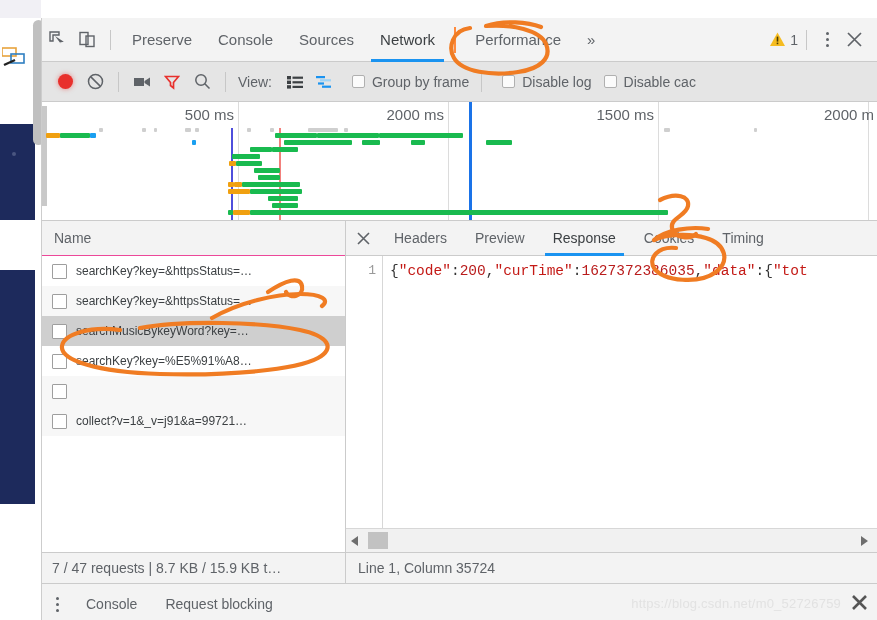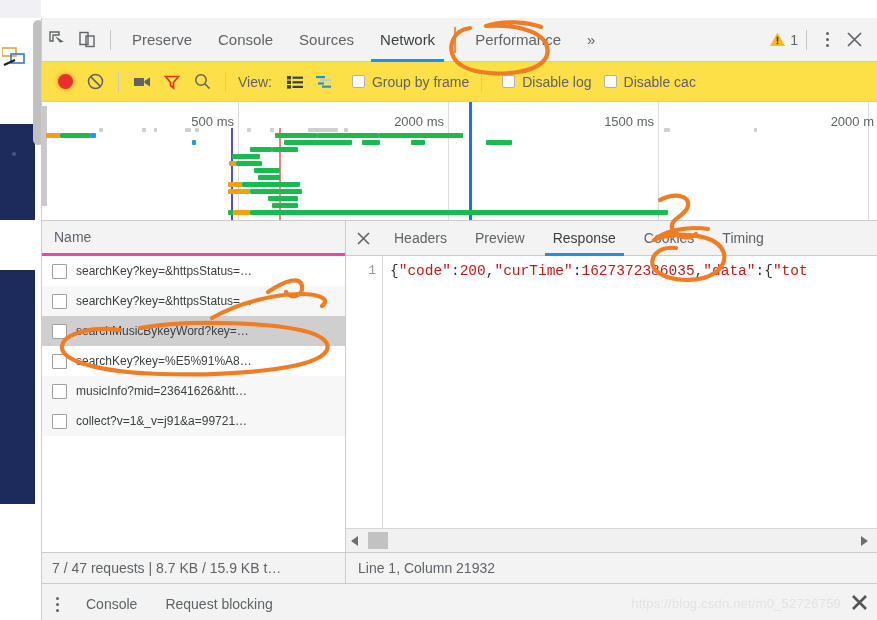--- a/index.html
+++ b/index.html
@@ -32,40 +32,40 @@
   .mtab{padding:0 13px;height:44px;line-height:44px;font-size:15px;color:#5f6368;cursor:pointer;position:relative;white-space:nowrap;}
   .mtab.active{color:#3c4043;}
   .mtab.active::after{content:"";position:absolute;left:4px;right:4px;bottom:0;height:3px;background:#1a93f0;}
   .tab-cursor{width:2px;height:26px;background:#ff8a3d;margin:0 6px;}
   .spacer{flex:1;}
   .warncount{font-size:14px;color:#5f6368;margin-left:4px;}
   .kebab{display:flex;flex-direction:column;align-items:center;justify-content:center;gap:3px;width:24px;height:30px;cursor:pointer;}
   .kebab i{width:3px;height:3px;border-radius:50%;background:#5f6368;display:block;}
 
   
-  .nettoolbar{height:40px;background:#fde047;border-bottom:1px solid #cbcbcb;
+  .nettoolbar{height:40px;background:#e5e5e5;border-bottom:1px solid #cbcbcb;
     display:flex;align-items:center;padding:0 8px;box-sizing:border-box;overflow:hidden;}
   .rec-dot{width:15px;height:15px;border-radius:50%;background:#e8302c;box-shadow:0 0 5px rgba(232,48,44,.55);}
   .lbl{font-size:14px;color:#5f6368;white-space:nowrap;}
   .chk{width:13px;height:13px;border:1px solid #b0b0b0;background:#fbfbfb;border-radius:2px;
     display:inline-block;vertical-align:middle;margin-right:7px;box-sizing:border-box;}
   .chkwrap{display:flex;align-items:center;margin-left:12px;cursor:pointer;white-space:nowrap;}
 
   
   .overview{position:relative;height:118px;background:#ffffff;border-bottom:1px solid #cbcbcb;overflow:hidden;}
   .ovl-scroll{position:absolute;left:0;top:4px;width:5px;height:100px;background:#c9c9c9;}
   .rulertick{position:absolute;top:0;height:118px;width:1px;background:#dcdcdc;}
-  .rulerlabel{position:absolute;top:12px;font-size:13px;color:#5f6368;transform:translateX(-100%);padding-right:4px;white-space:nowrap;}
+  .rulerlabel{position:absolute;top:4px;font-size:15px;color:#5f6368;transform:translateX(-100%);padding-right:4px;white-space:nowrap;}
   .vline{position:absolute;top:0;height:118px;width:2px;}
   .bar{position:absolute;height:5px;border-radius:1px;}
 
   
   .split{display:flex;height:331px;}
   .listpane{width:304px;border-right:1px solid #cbcbcb;display:flex;flex-direction:column;box-sizing:border-box;}
-  .listhdr{height:35px;background:#f3f3f3;border-bottom:3px solid #ec4899;display:flex;align-items:center;
+  .listhdr{height:35px;background:#f3f3f3;border-bottom:1px solid #ec4899;display:flex;align-items:center;
     padding-left:12px;font-size:14px;color:#5f6368;box-sizing:border-box;}
   .rows{flex:1;overflow:hidden;background:#ffffff;}
   .row{height:30px;display:flex;align-items:center;padding-left:10px;font-size:12px;color:#3c4043;
     box-sizing:border-box;cursor:pointer;white-space:nowrap;text-align:center;}
   .row.odd{background:#f7f7f7;}
   .row.sel{background:#cfcfcf;}
   .rowbox{width:15px;height:15px;border:1px solid #9e9e9e;background:#fff;border-radius:1px;margin-right:9px;flex:0 0 auto;box-sizing:border-box;}
 
   .detailpane{flex:1;display:flex;flex-direction:column;background:#fff;min-width:0;}
   .dtabs{height:35px;background:#f3f3f3;border-bottom:1px solid #cbcbcb;display:flex;align-items:center;box-sizing:border-box;}
@@ -308,21 +308,20 @@
           <div class="row sel">
             <span class="rowbox"></span>
             <span>searchMusicBykeyWord?key=…</span>
           </div>
           <div class="row">
             <span class="rowbox"></span>
             <span>searchKey?key=%E5%91%A8…</span>
           </div>
           <div class="row odd">
             <span class="rowbox"></span>
-            <span>musicInfo?mid=23641626&amp;htt…</span>
           </div>
           <div class="row odd">
             <span class="rowbox"></span>
             <span>collect?v=1&amp;_v=j91&amp;a=99721…</span>
           </div>
         </div>
       </div>
 
       <div class="detailpane">
         <div class="dtabs">
@@ -356,21 +355,21 @@
             <svg width="8" height="10" viewBox="0 0 8 10">
                 <path d="M1 0 L8 5 L1 10 z" fill="#6e6e6e"></path>
               </svg>
           </div>
         </div>
       </div>
     </div>
 
     <div class="statusbar">
       <div class="stleft">7 / 47 requests  |  8.7 KB / 15.9 KB t…</div>
-      <div class="stright">Line 1, Column 21932</div>
+      <div class="stright">Line 1, Column 35724</div>
     </div>
 
     <div class="drawer">
       <div class="dkebab">
           <i></i>
           <i></i>
           <i></i>
         </div>
       <div class="drtab">Console</div>
       <div class="drtab">Request blocking</div>

